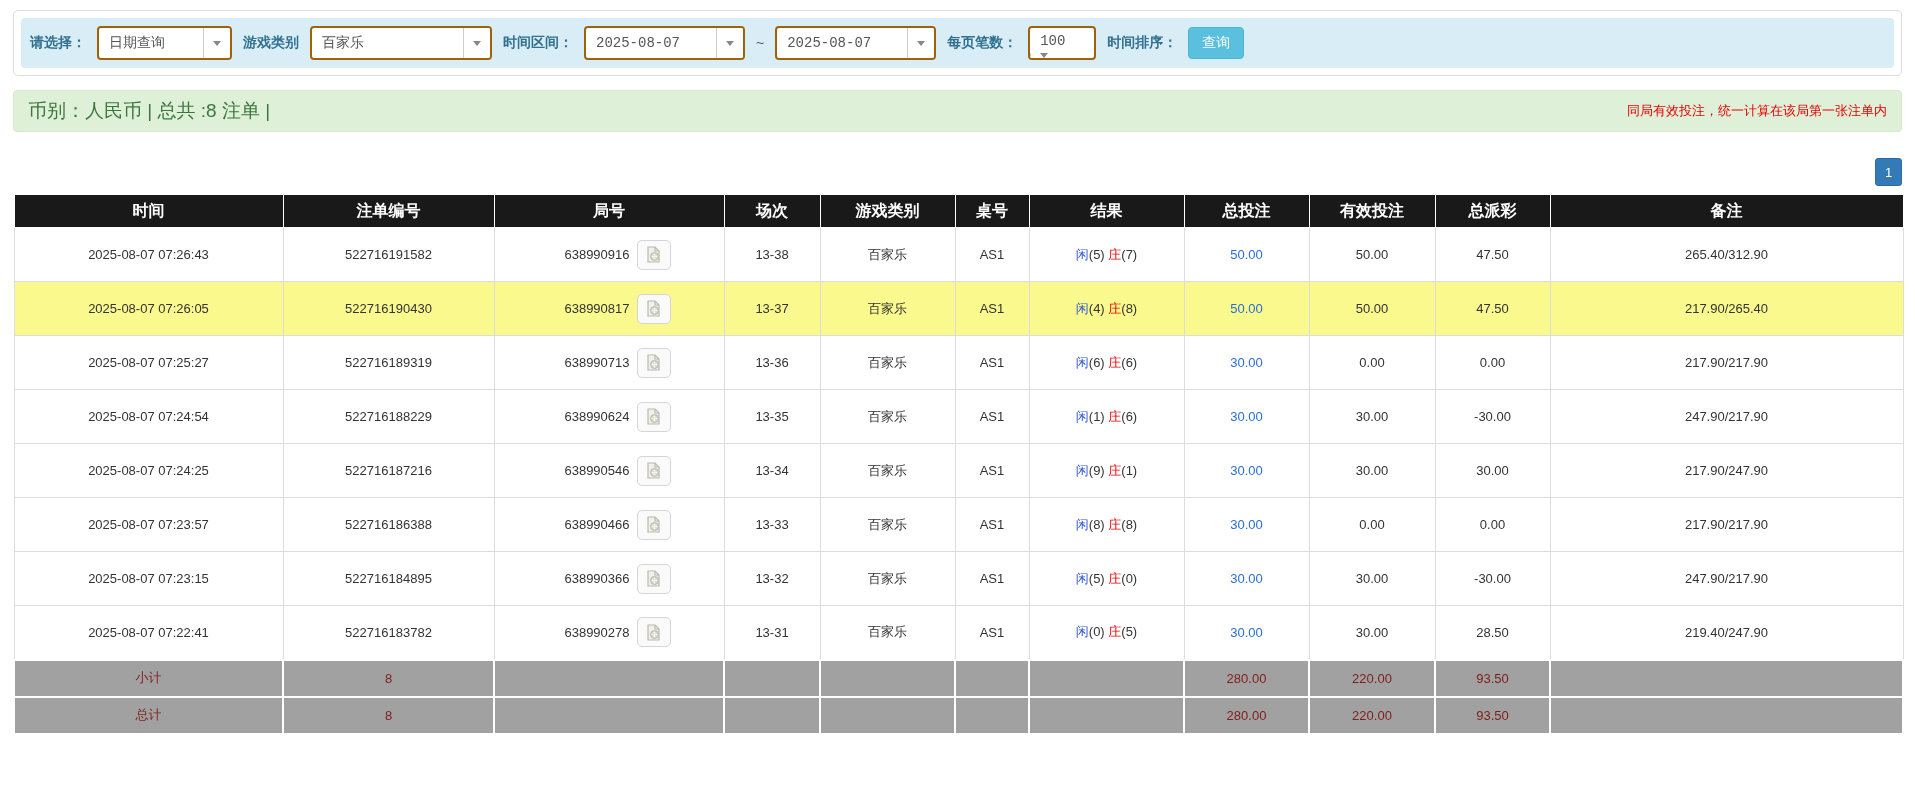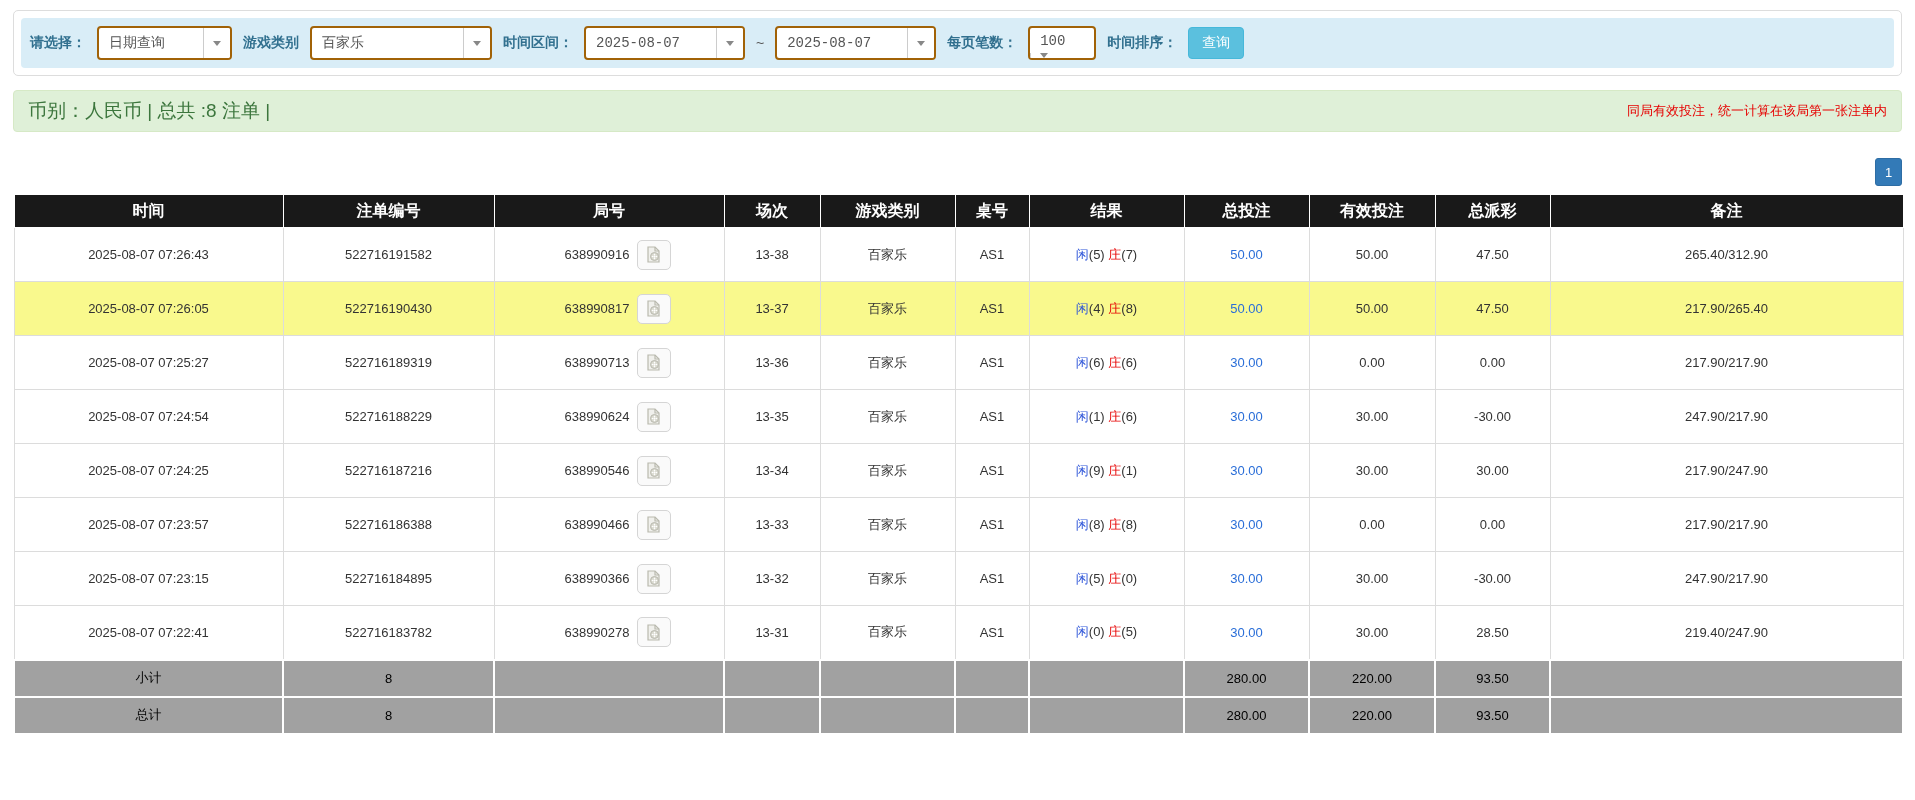--- a/index.html
+++ b/index.html
@@ -35,21 +35,21 @@
   table.records th { background: #191919; color: #fff; font-size: 16px; font-weight: bold; height: 33px; border: 1px solid #fff; text-align: center; }
   table.records td { border: 1px solid #dcdcdc; height: 54px; font-size: 13px; color: #333; text-align: center; background: #fff; }
   tr.hl td { background: #f9f98d; }
   td.round-cell .round-wrap { display: inline-flex; align-items: center; gap: 7px; margin-left: 17px; }
   .video-btn { width: 34px; height: 30px; border: 1px solid #d5d5d5; background: #fafafa; border-radius: 5px; display: inline-flex; align-items: center; justify-content: center; cursor: pointer; }
   .res-player { color: #2a52d8; }
   .res-banker { color: #e60000; }
   .res-num { color: #333; }
   a.bet-link { color: #2a6ed8; text-decoration: none; cursor: pointer; }
   .neg { color: #e60000; }
-  tr.totals td { background: #a1a1a1; color: #000000; height: 37px; border: 2px solid #fff; font-size: 13px; }
+  tr.totals td { background: #a1a1a1; color: #7f1d1d; height: 37px; border: 2px solid #fff; font-size: 13px; }
 </style>
 </head>
 <body>
 
 <div class="wrap">
 
 
   <div class="filter-panel">
     <div class="filter-bar">
       <span class="f-label">请选择：</span>

